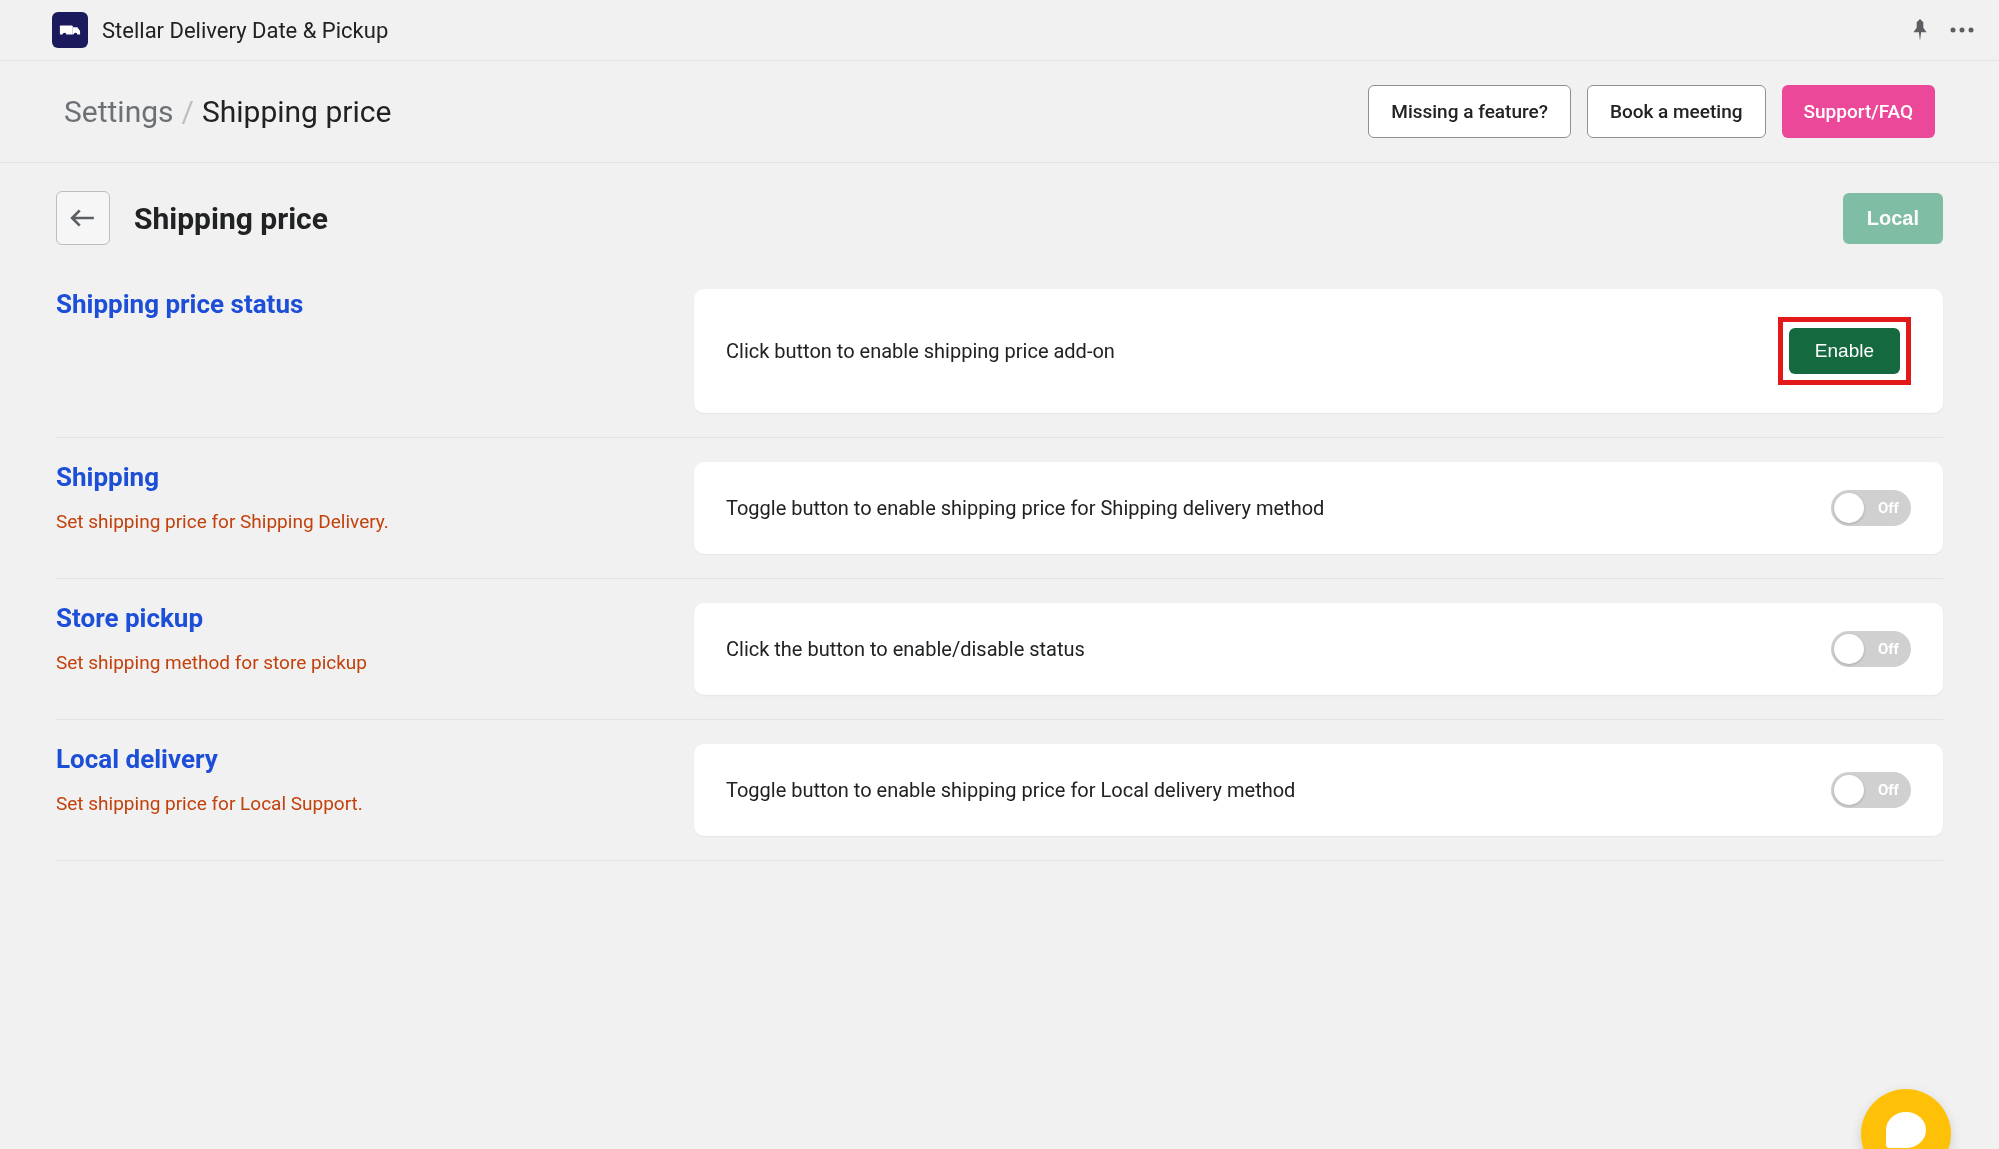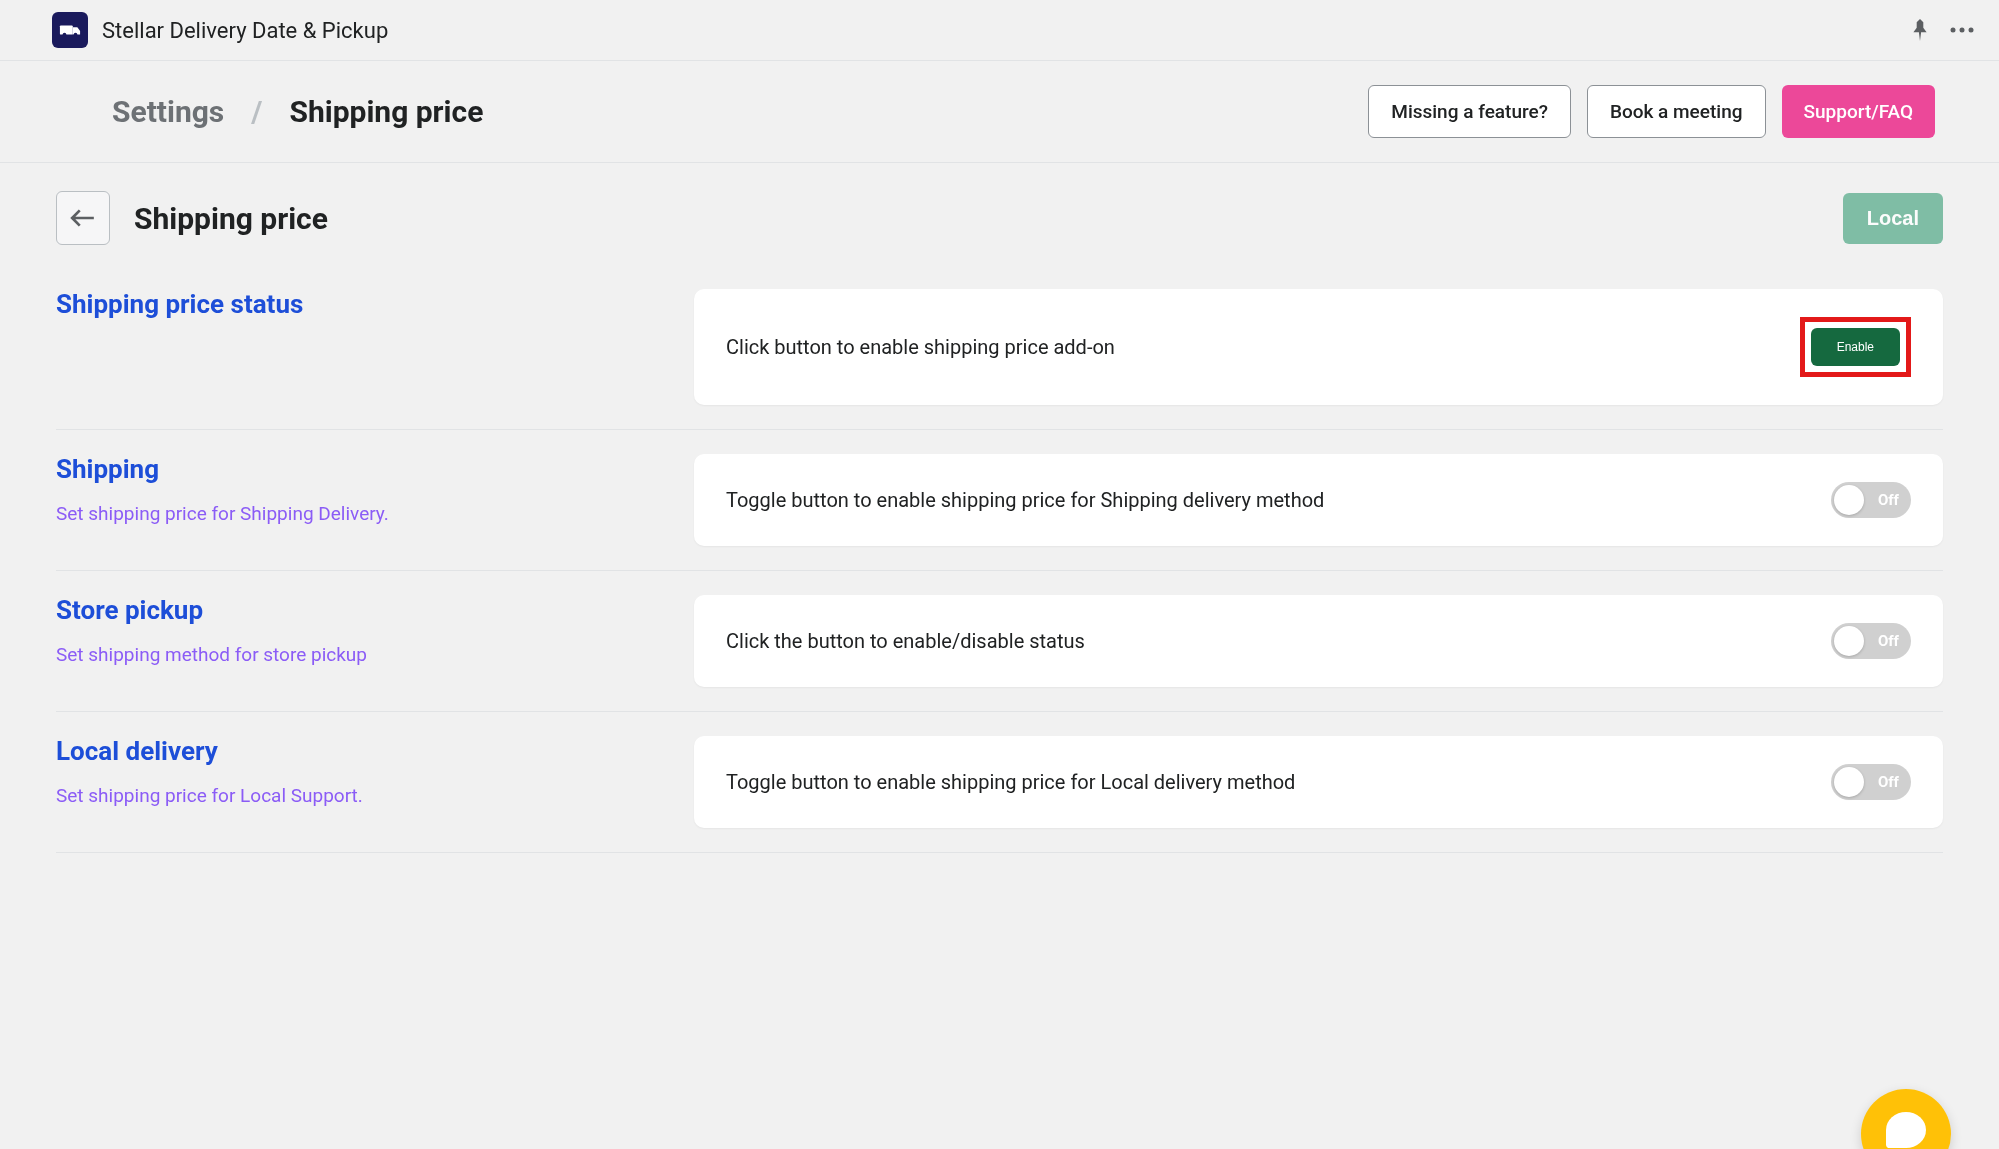--- a/index.html
+++ b/index.html
@@ -65,25 +65,24 @@
       display: flex;
       align-items: center;
       justify-content: space-between;
       padding: 24px 64px;
       background: #f1f1f1;
       border-bottom: 1px solid #e1e3e5;
     }
     
     .breadcrumb {
       font-size: 30px;
-      font-weight: 700;
-      display: flex;
-      align-items: center;
-      gap: 27px;
-      margin-left: 48px;
+      font-weight: 400;
+      display: flex;
+      align-items: center;
+      gap: 8px;
     }
     
     .breadcrumb-parent {
       color: #6d7175;
     }
     
     .breadcrumb-sep {
       color: #babfc3;
     }
     
@@ -182,21 +181,21 @@
     
     .section-title {
       font-size: 26px;
       font-weight: 700;
       color: #1d4ed8;
       margin-bottom: 18px;
     }
     
     .section-desc {
       font-size: 19px;
-      color: #8b5cf6;
+      color: #c2410c;
     }
     
     .section-right {
       flex: 1;
     }
     
     .card {
       background: white;
       border-radius: 10px;
       padding: 28px 32px;
@@ -215,21 +214,21 @@
       border: 5px solid #e31919;
       padding: 6px;
     }
     
     .enable-btn {
       padding: 12px 26px;
       background: #15693f;
       color: white;
       border: none;
       border-radius: 6px;
-      font-size: 12px;
+      font-size: 19px;
       font-weight: 500;
       cursor: pointer;
     }
     
     .toggle {
       width: 80px;
       height: 36px;
       background: #d0d0d0;
       border-radius: 18px;
       position: relative;

